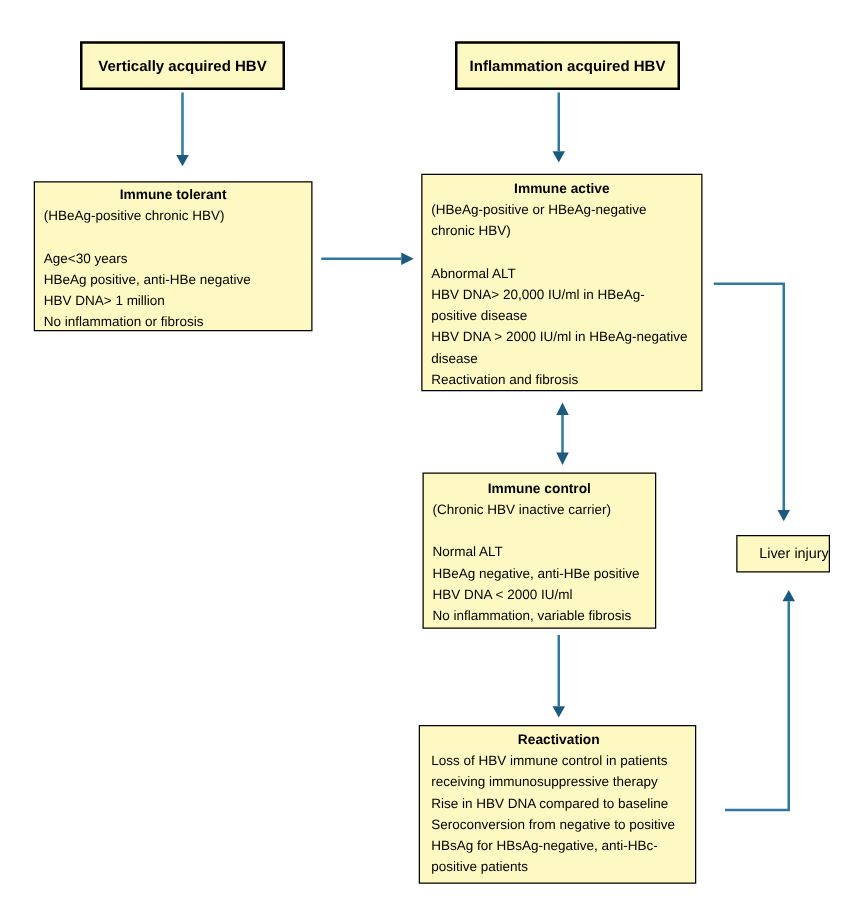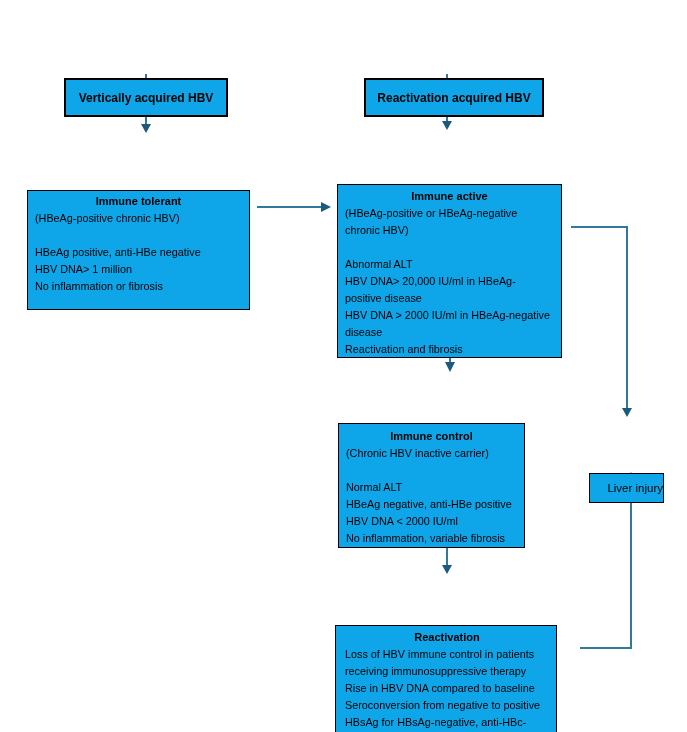--- a/index.html
+++ b/index.html
@@ -2,22 +2,22 @@
 <html><head>
 <meta charset="utf-8">
 <style>
   html,body{margin:0;padding:0;background:#ffffff;}
   .canvas{
     position:relative;width:687px;height:732px;background:#ffffff;
     font-family:"Liberation Sans",sans-serif;color:#000;
   }
   svg.connectors{position:absolute;left:0;top:0;width:687px;height:732px;pointer-events:none;}
   .node{
-    position:absolute;box-sizing:border-box;background:#0ea5e9;
-    border:1.5px solid #000;overflow:hidden;margin-top:45px;
+    position:absolute;box-sizing:border-box;background:#fef9c3;
+    border:1.5px solid #000;overflow:hidden;
   }
   .header-node{
     display:flex;align-items:center;justify-content:center;
     font-weight:bold;font-size:12px;border-width:2px;
   }
   .content-node{font-size:10.8px;line-height:17px;}
   .node-title{text-align:center;font-weight:bold;font-size:11px;white-space:nowrap;}
   .node-sub{text-align:left;white-space:nowrap;}
   .body-line{white-space:nowrap;}
   .spacer{height:17px;}
@@ -67,27 +67,28 @@
       <polyline points="580,648 631,648 631,481" fill="none" stroke="#31799c" stroke-width="2"></polyline>
       <polygon points="626,481 636,481 631,472" fill="#1b5a7d"></polygon>
     </g>
   </svg>
 
   <div class="node header-node" style="left:64px;top:33px;width:164px;height:39px;">
     <span>Vertically acquired HBV</span>
   </div>
 
   <div class="node header-node" style="left:364px;top:33px;width:180px;height:39px;">
-    <span>Reactivation acquired HBV</span>
+    <span>Inflammation acquired HBV</span>
   </div>
 
   <div class="node content-node" style="left:27px;top:145px;width:223px;height:120px;padding:2px 7px 0 7px;">
     <div class="node-title">Immune tolerant</div>
     <div class="node-sub">(HBeAg-positive chronic HBV)</div>
     <div class="spacer"></div>
+    <div class="body-line">Age&lt;30 years</div>
     <div class="body-line">HBeAg positive, anti-HBe negative</div>
     <div class="body-line">HBV DNA&gt; 1 million</div>
     <div class="body-line">No inflammation or fibrosis</div>
   </div>
 
   <div class="node content-node" style="left:337px;top:139px;width:225px;height:174px;padding:3px 7px 0 7px;">
     <div class="node-title">Immune active</div>
     <div class="node-sub">(HBeAg-positive or HBeAg-negative</div>
     <div class="node-sub">chronic HBV)</div>
     <div class="spacer"></div>

